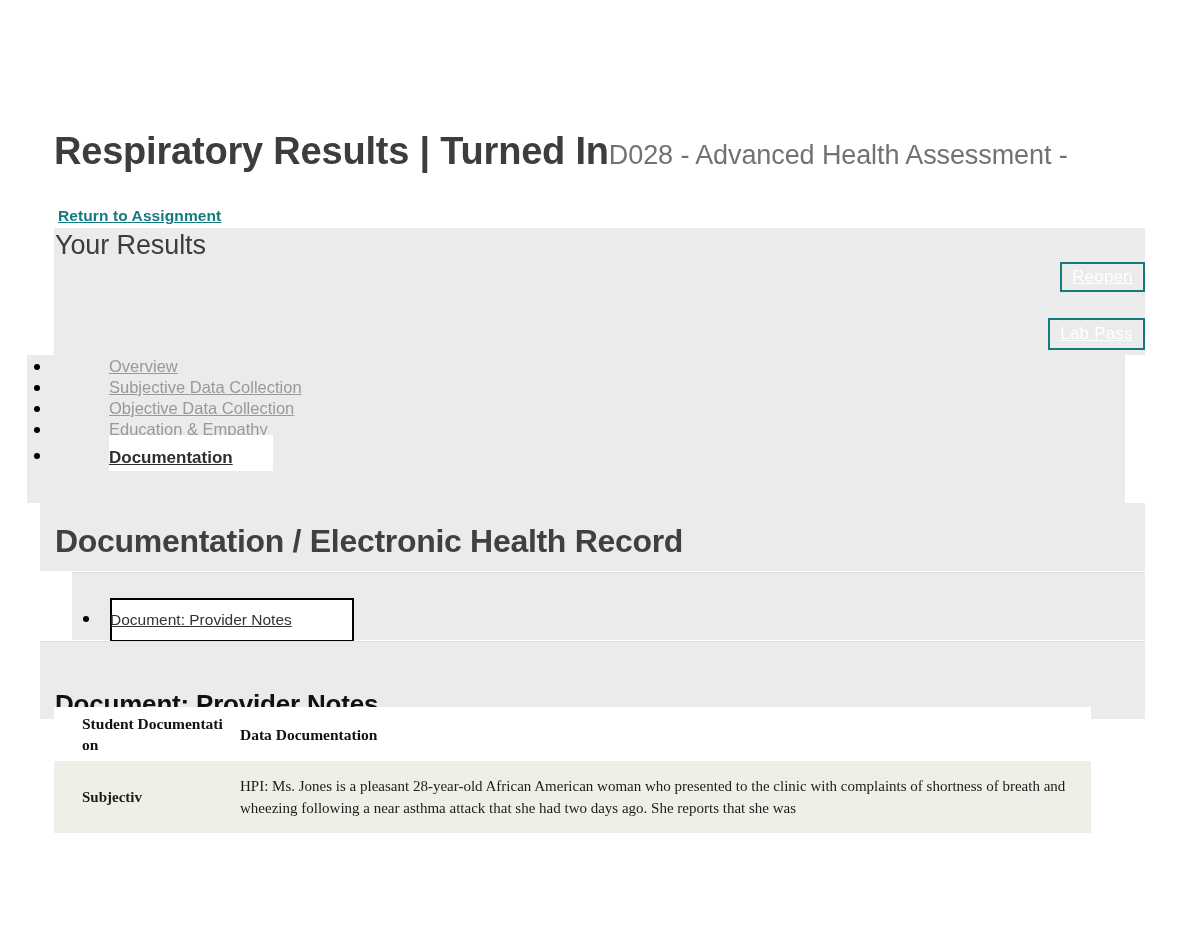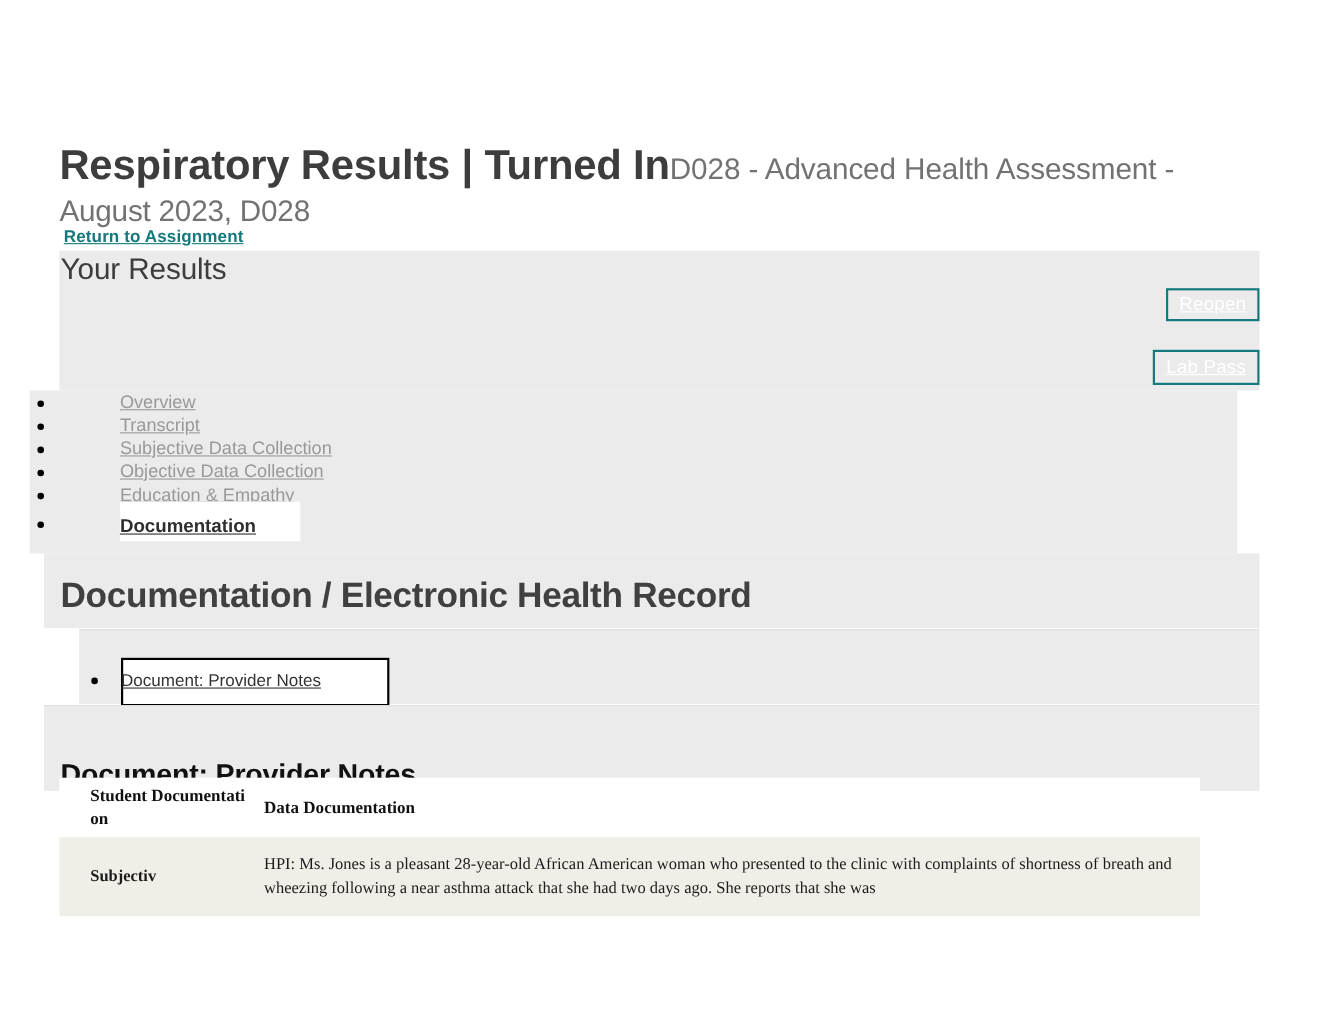--- a/index.html
+++ b/index.html
@@ -337,41 +337,37 @@
   }
   .td-body {
     padding-left: 10px !important;
     padding-right: 14px !important;
   }
 </style>
 </head>
 <body>
 
 <div class="title-block">
-  <h1 class="title-line"><span class="title-main">Respiratory Results | Turned In</span><span class="title-sub">D028 - Advanced Health Assessment - </span><span class="title-sub2">August 2023, D028</span></h1>
+  <h1 class="title-line"><span class="title-main">Respiratory Results | Turned In</span><span class="title-sub">D028 - Advanced Health Assessment - </span></h1>
 </div>
 
 <a class="return-link" href="#">Return to Assignment</a>
 
 <div class="panel-results"></div>
 <div class="panel-nav"></div>
 
 <div class="your-results">Your Results</div>
 
 <button class="btn btn-reopen">Reopen</button>
 <button class="btn btn-labpass">Lab Pass</button>
 
 <ul class="nav-list">
   <li>
     <span class="bullet"></span>
     <a class="nav-link" href="#">Overview</a>
-  </li>
-  <li>
-    <span class="bullet"></span>
-    <a class="nav-link" href="#">Transcript</a>
   </li>
   <li>
     <span class="bullet"></span>
     <a class="nav-link" href="#">Subjective Data Collection</a>
   </li>
   <li>
     <span class="bullet"></span>
     <a class="nav-link" href="#">Objective Data Collection</a>
   </li>
   <li>

